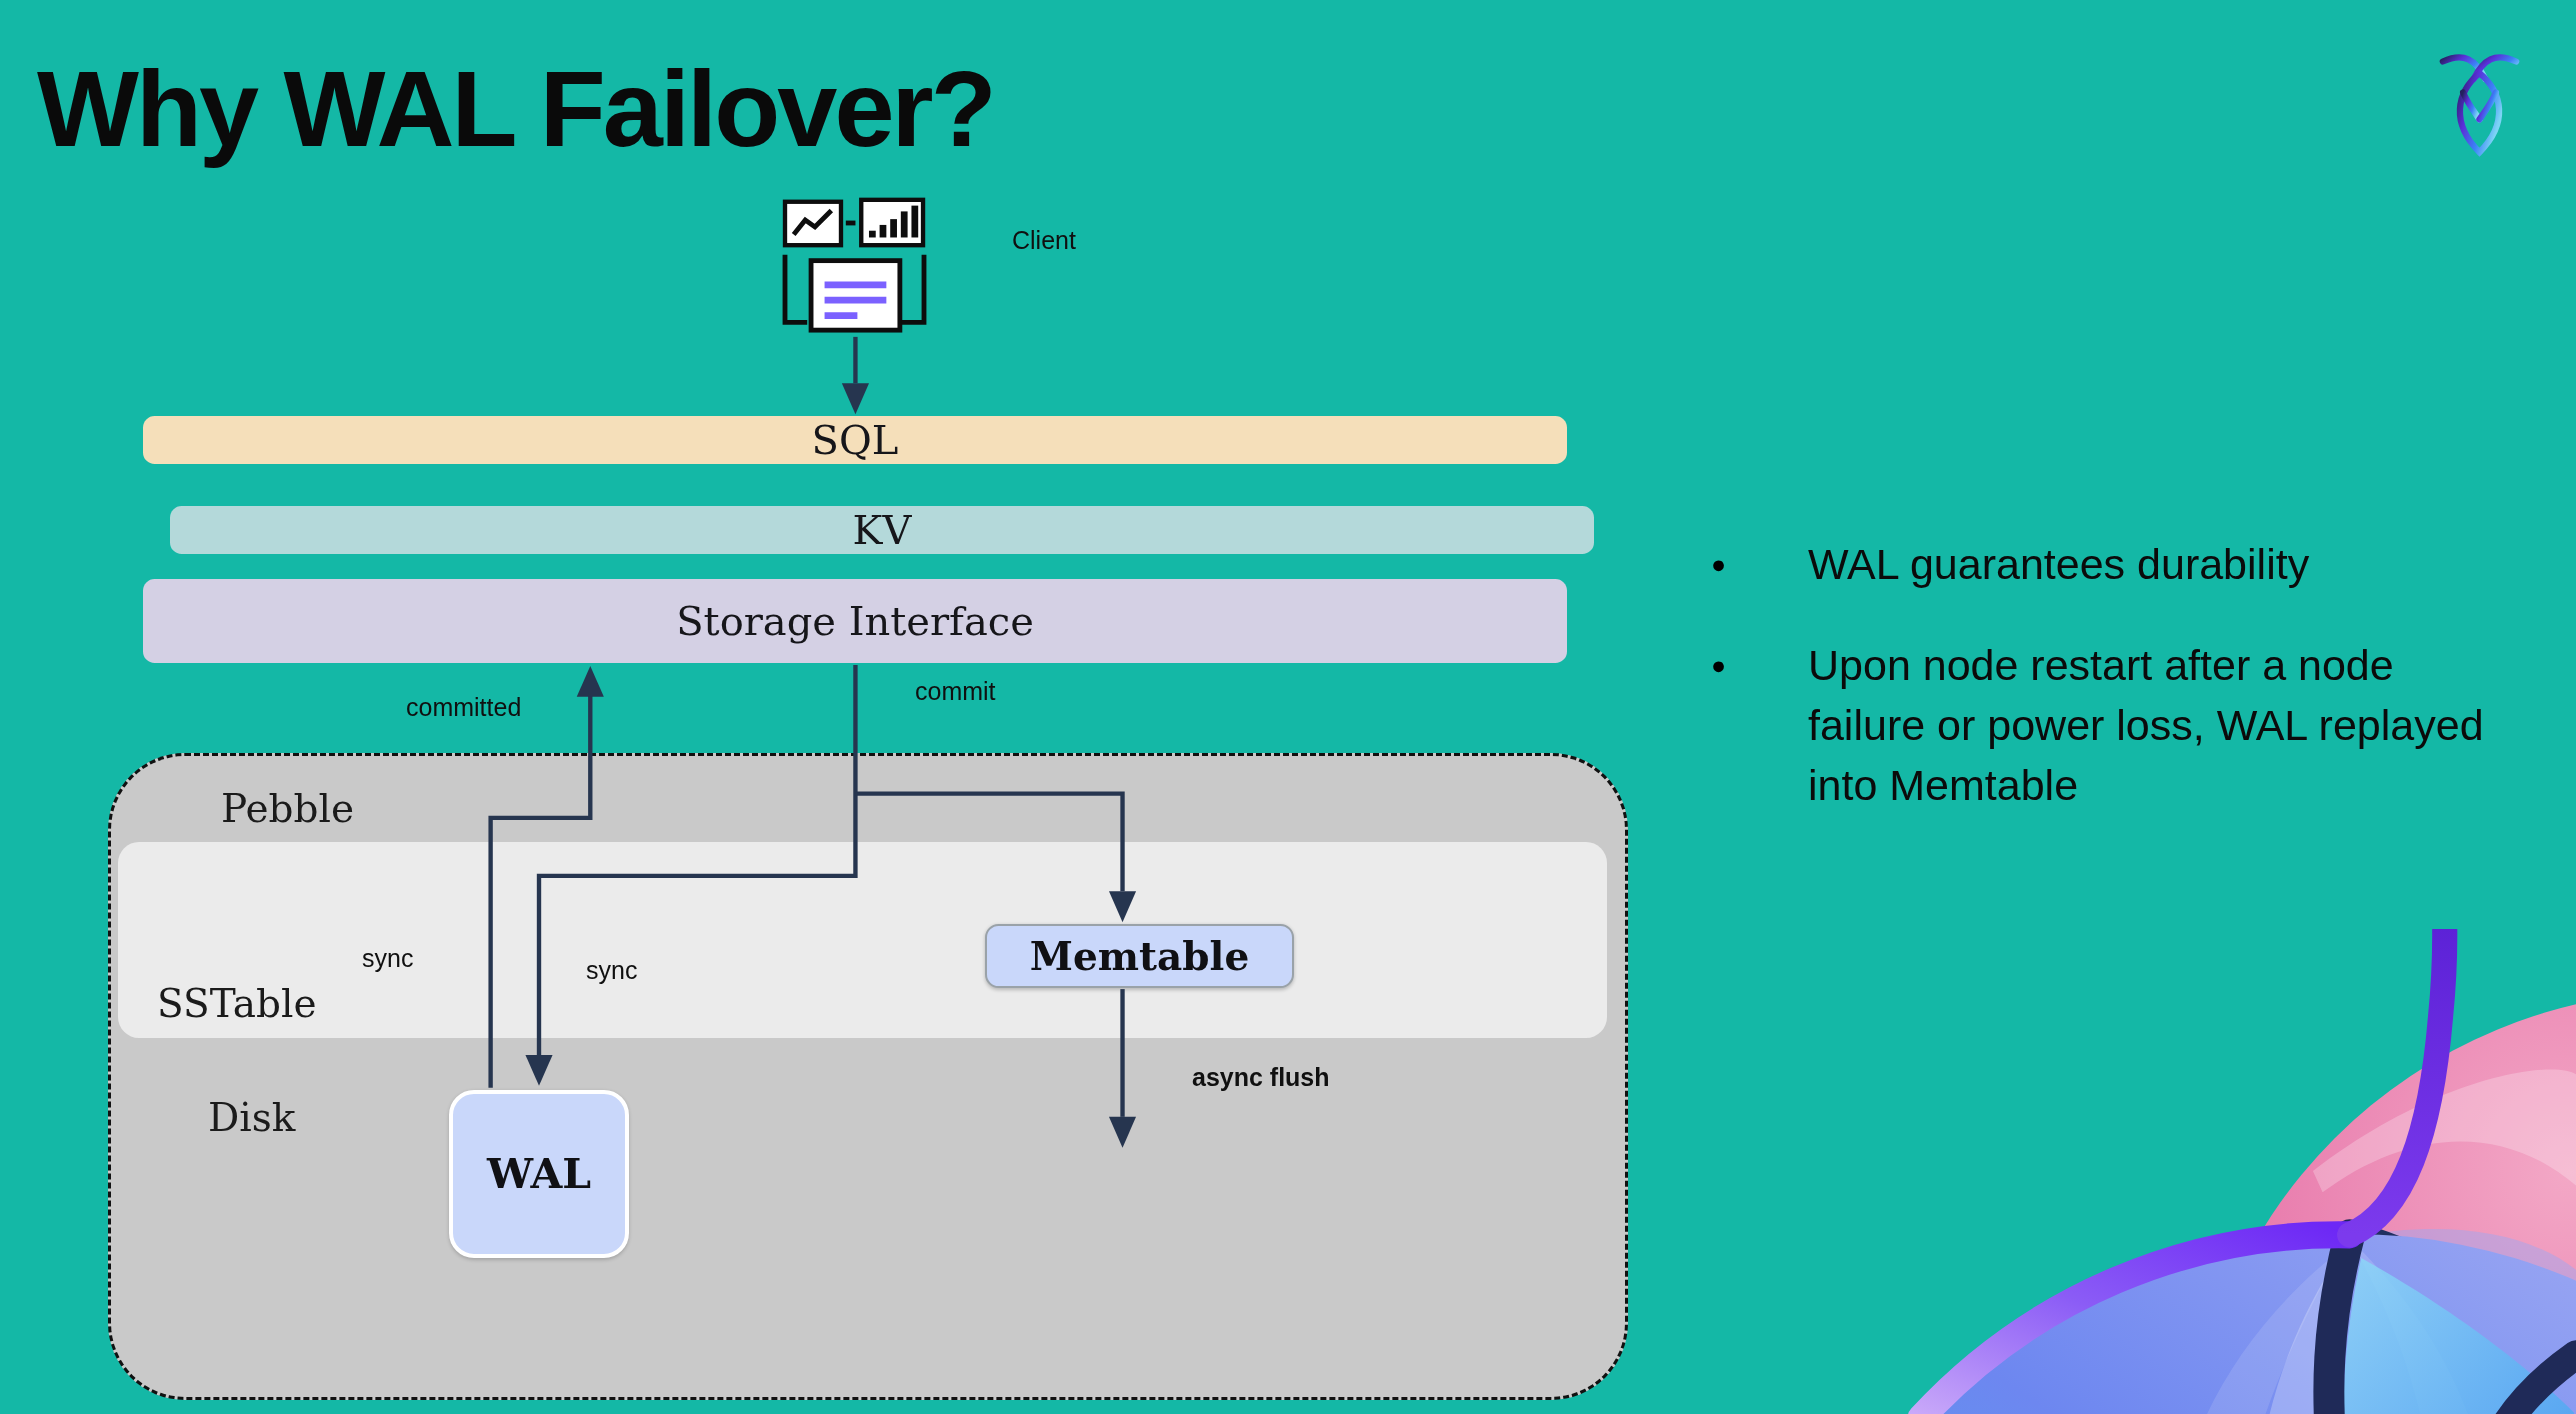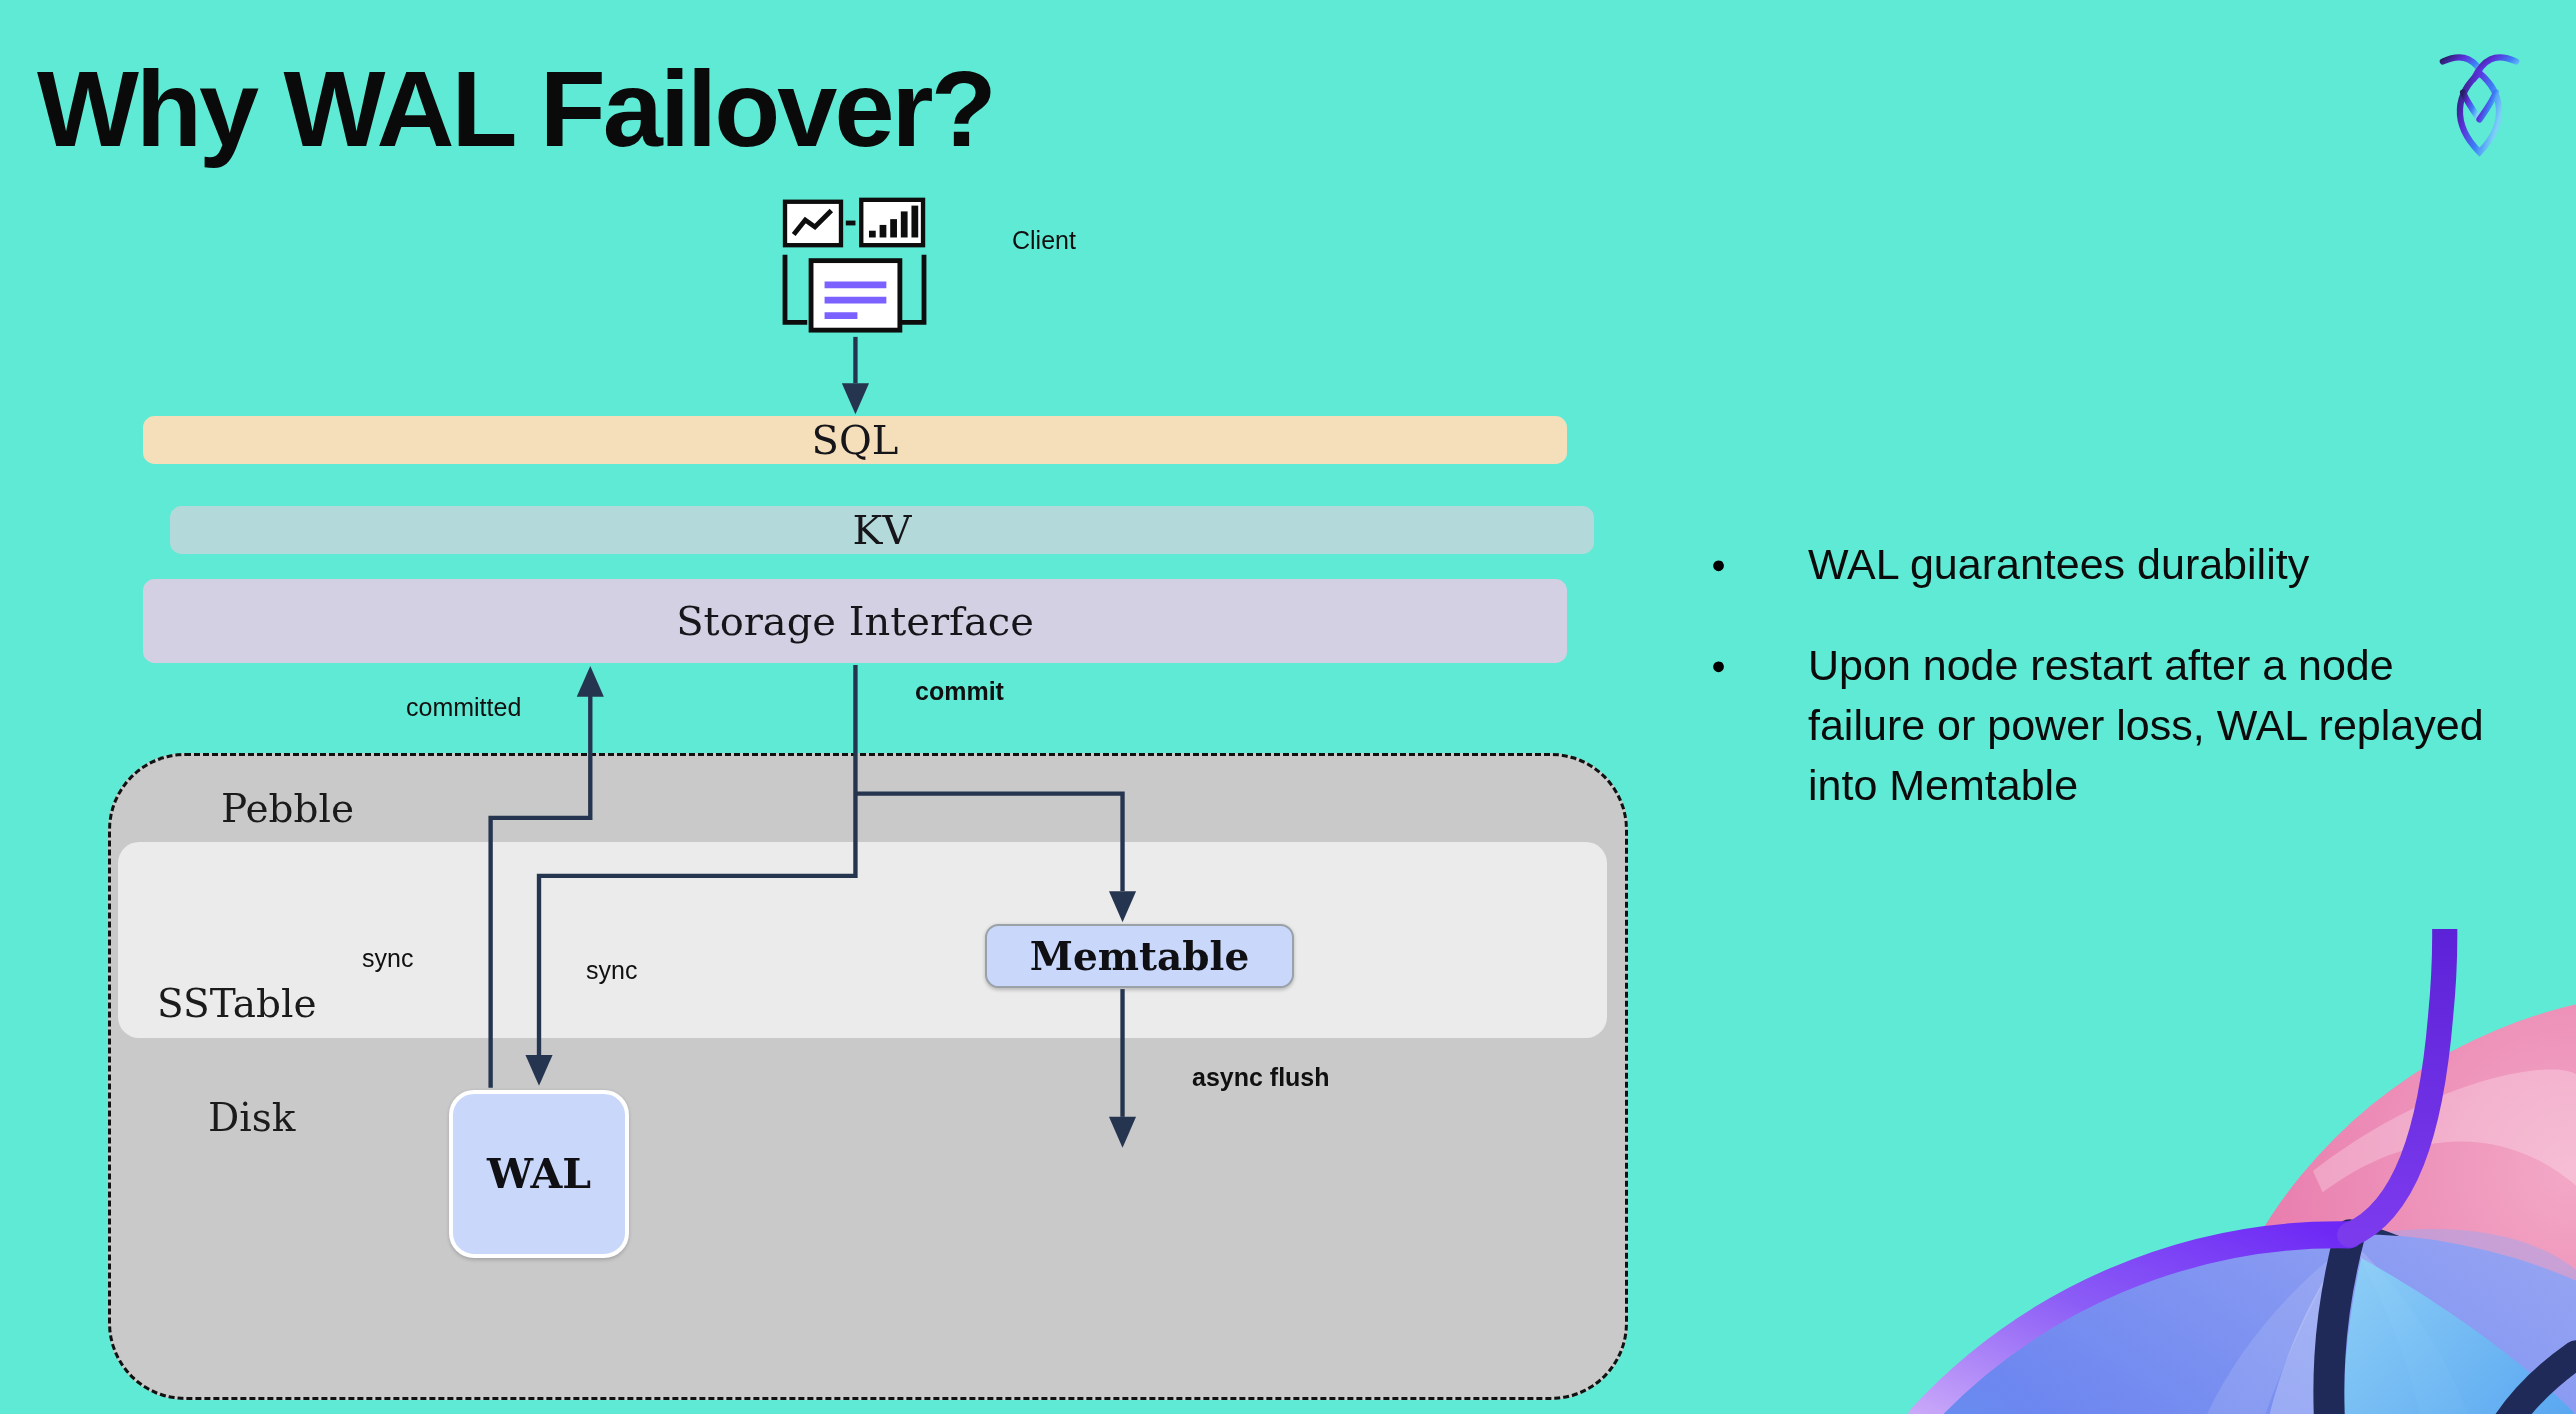--- a/index.html
+++ b/index.html
@@ -1,16 +1,16 @@
 <!DOCTYPE html>
 <html><head>
 <meta charset="utf-8">
 <style>
   html,body{margin:0;padding:0;background:#ffffff;}
-  .slide{position:relative;width:2576px;height:1415px;background:#5eead4;overflow:hidden;
+  .slide{position:relative;width:2576px;height:1415px;background:#14b8a6;overflow:hidden;
          font-family:"Liberation Sans",sans-serif;}
   .abs{position:absolute;}
 
   .title{left:37px;top:50px;font-size:108px;font-weight:800;letter-spacing:-2.9px;
          color:#0a0a0a;line-height:1.1;white-space:nowrap;}
 
   
   .bar{left:143px;width:1424px;border-radius:11.6px;display:flex;align-items:center;justify-content:center;
        font-family:"DejaVu Serif","Liberation Serif",serif;font-size:40px;color:#16161a;}
   .bar-sql{top:416px;height:48px;background:#f5dfba;}
@@ -153,21 +153,21 @@
   <div class="abs serif-label" style="left:208px;top:1095px;">Disk</div>
 
   <div class="abs node node-wal">
     <span>WAL</span>
   </div>
   <div class="abs node node-memtable">
     <span>Memtable</span>
   </div>
 
   <div class="abs sans-label" style="left:406px;top:693px;">committed</div>
-  <div class="abs sans-label" style="left:915px;top:677px;font-weight:bold;">commit</div>
+  <div class="abs sans-label" style="left:915px;top:677px;">commit</div>
   <div class="abs sans-label" style="left:362px;top:944px;">sync</div>
   <div class="abs sans-label" style="left:586px;top:956px;">sync</div>
   <div class="abs sans-label" style="left:1192px;top:1063px;font-weight:bold;">async flush</div>
 
   <svg class="abs arrow-layer" width="2576" height="1415" viewBox="0 0 2662 1462">
     <g stroke="#26354f" stroke-width="4.5" fill="none">
       <path d="M884,348 L884,396"></path>
       <path d="M507,1124 L507,845 L610,845 L610,718"></path>
       <path d="M884,687 L884,905 L557,905 L557,1090"></path>
       <path d="M884,820 L1160,820 L1160,921"></path>

